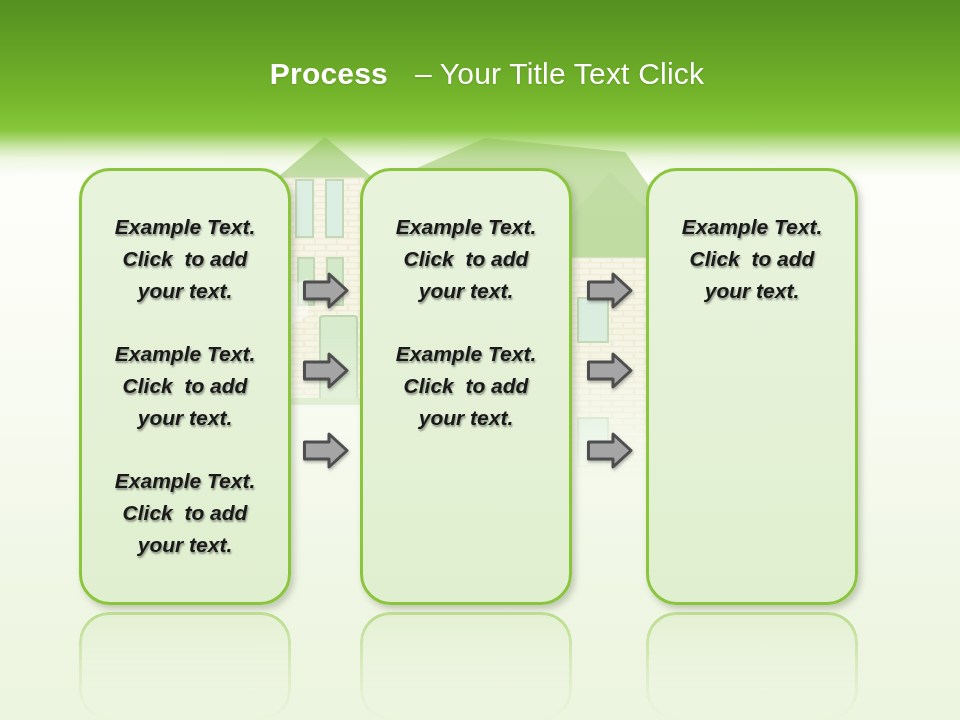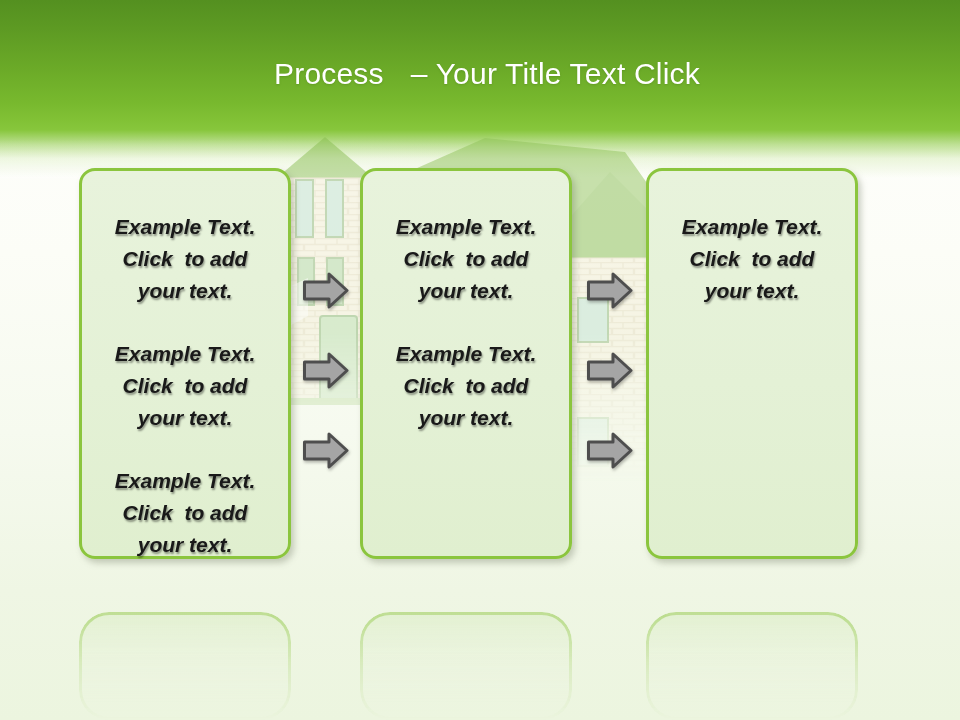--- a/index.html
+++ b/index.html
@@ -19,34 +19,34 @@
   .header::after{
     content:"";position:absolute;left:0;top:108px;width:960px;height:70px;
     background:radial-gradient(120% 90% at 18% 100%, rgba(255,255,255,.38) 0%, rgba(255,255,255,0) 62%);
     pointer-events:none;
   }
   .title{
     position:absolute;left:0;top:54px;width:960px;text-align:center;padding-left:14px;box-sizing:border-box;
     color:#ffffff;font-size:30px;line-height:40px;font-weight:400;letter-spacing:.2px;
     text-shadow:0 1px 2px rgba(60,100,20,.25);
   }
-  .title .bold{font-weight:400;margin-right:27px;}
+  .title .bold{font-weight:700;margin-right:27px;}
 
   
   .house{
     position:absolute;left:260px;top:130px;width:440px;height:370px;opacity:.5;
     -webkit-mask-image:linear-gradient(180deg,rgba(0,0,0,.95) 0%,rgba(0,0,0,.95) 55%,rgba(0,0,0,.5) 75%,rgba(0,0,0,0) 95%);
     mask-image:linear-gradient(180deg,rgba(0,0,0,.95) 0%,rgba(0,0,0,.95) 55%,rgba(0,0,0,.5) 75%,rgba(0,0,0,0) 95%);
   }
 
   
   .pbox{
-    position:absolute;top:168px;width:212px;height:391px;box-sizing:border-box;
+    position:absolute;top:168px;width:212px;height:437px;box-sizing:border-box;
     background:linear-gradient(180deg,#e8f3dc 0%,#e4f1d6 55%,#e0efcf 100%);
-    border:3px solid #8bc53e;border-radius:16px;
+    border:3px solid #8bc53e;border-radius:31px;
     box-shadow:3px 4px 6px rgba(110,118,95,.35);
     padding-top:40px;
   }
   .pbox.b1{left:79px;}
   .pbox.b2{left:360px;}
   .pbox.b3{left:646px;}
   .para{margin:0 8px 31px 8px;text-align:center;}
   .tline{
     font-style:italic;font-weight:600;font-size:21px;line-height:32px;color:#191919;
     text-shadow:1px 2px 2px rgba(0,0,0,.40);white-space:pre-wrap;

